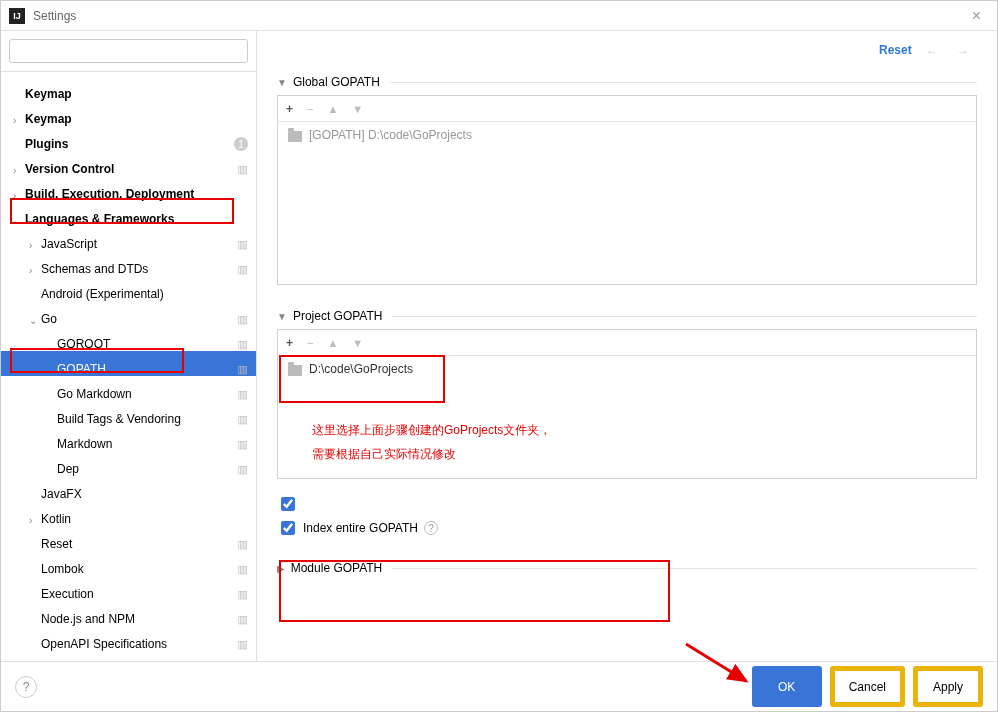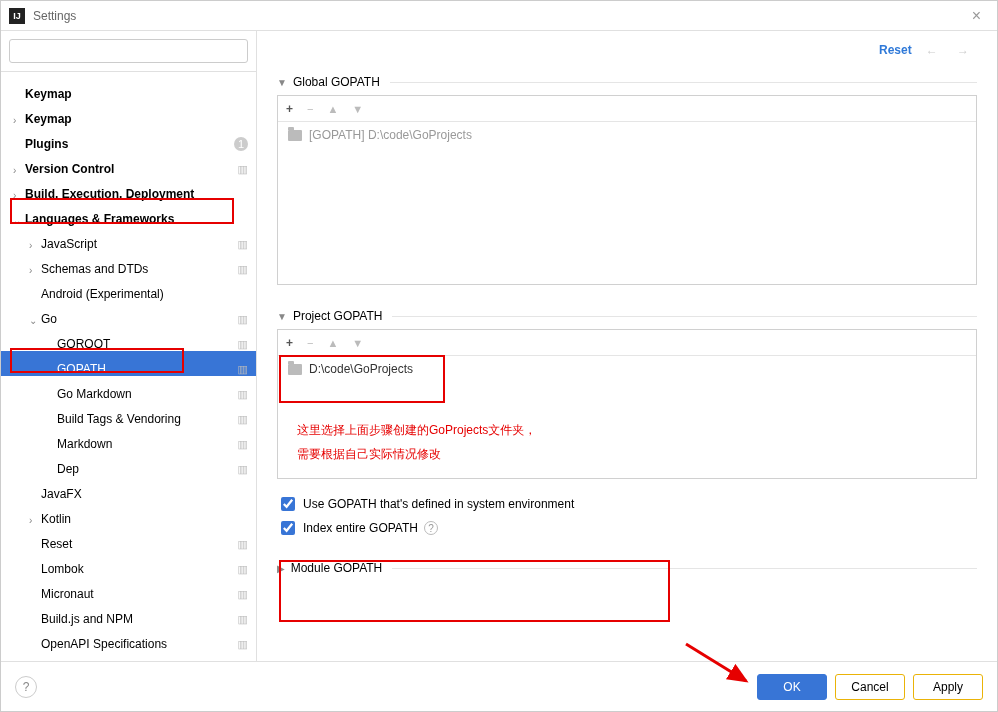--- a/index.html
+++ b/index.html
@@ -36,32 +36,32 @@
 .section { margin: 0 20px; }
 .section-header { display: flex; align-items: center; padding: 6px 0; cursor: pointer; }
 .section-arrow { color: #888; font-size: 10px; margin-right: 6px; }
 .section-title { color: #000; }
 .section-line { flex: 1; border-top: 1px solid #e5e5e5; margin-left: 10px; }
 .list-box { border: 1px solid #d0d0d0; background: #fff; }
 .list-toolbar { height: 26px; border-bottom: 1px solid #e5e5e5; display: flex; align-items: center; padding: 0 8px; gap: 14px; color: #888; }
 .list-toolbar .plus { color: #555; font-weight: bold; cursor: pointer; }
 .list-toolbar .btn { color: #bbb; cursor: pointer; font-size: 11px; }
 .list-content { min-height: 24px; padding: 6px 10px; }
-.list-row { display: flex; align-items: center; color: #999; }
+.list-row { display: flex; align-items: flex-end; color: #999; }
 .folder-icon { width: 14px; height: 11px; background: #bbb; margin-right: 7px; border-radius: 1px; position: relative; }
 .folder-icon::before { content: ''; position: absolute; top: -3px; left: 0; width: 6px; height: 3px; background: #bbb; border-radius: 1px 1px 0 0; }
 .list-row.active { color: #333; }
 .checks { margin: 18px 24px 10px; }
 .check-row { display: flex; align-items: center; margin-bottom: 10px; }
 .check-row input { margin-right: 8px; width: 14px; height: 14px; accent-color: #3875d6; }
 .help-icon { display: inline-flex; width: 14px; height: 14px; border: 1px solid #bbb; border-radius: 7px; align-items: center; justify-content: center; color: #999; font-size: 10px; margin-left: 6px; }
 .footer { height: 50px; border-top: 1px solid #e0e0e0; display: flex; align-items: center; padding: 0 14px; background: #fff; }
 .footer .help { width: 22px; height: 22px; border: 1px solid #ccc; border-radius: 11px; display: flex; align-items: center; justify-content: center; color: #888; cursor: pointer; }
 .footer .spacer { flex: 1; }
-.footer button { height: 26px; min-width: 70px; margin-left: 8px; border: 1px solid #eab308; background: #fff; border-radius: 3px; cursor: pointer; padding: 0 14px; }
+.footer button { height: 41px; min-width: 70px; margin-left: 8px; border: 5px solid #eab308; background: #fff; border-radius: 3px; cursor: pointer; padding: 0 14px; }
 .footer button.primary { background: #3875d6; border-color: #3875d6; color: #fff; }
 .annotation { position: absolute; color: #e60000; font-size: 16px; font-family: "Microsoft YaHei", sans-serif; z-index: 101; pointer-events: none; line-height: 1.5; }
 .global-box { min-height: 190px; }
 .project-box { min-height: 150px; }
 .arrow-svg { position: absolute; z-index: 101; pointer-events: none; }
 </style>
 </head>
 <body>
 
 <div class="window">
@@ -170,26 +170,26 @@
             <span class="tree-label normal">Reset</span>
             <span class="gear">▥</span>
           </div>
           <div class="tree-item indent-1">
             <span class="tree-arrow" style="transform: none;"></span>
             <span class="tree-label normal">Lombok</span>
             <span class="gear">▥</span>
           </div>
           <div class="tree-item indent-1">
             <span class="tree-arrow" style="transform: none;"></span>
-            <span class="tree-label normal">Micronaut</span>
-            <span class="gear">▥</span>
-          </div>
-          <div class="tree-item indent-1">
-            <span class="tree-arrow" style="transform: none;"></span>
-            <span class="tree-label normal">Build.js and NPM</span>
+            <span class="tree-label normal">Execution</span>
+            <span class="gear">▥</span>
+          </div>
+          <div class="tree-item indent-1">
+            <span class="tree-arrow" style="transform: none;"></span>
+            <span class="tree-label normal">Node.js and NPM</span>
             <span class="gear">▥</span>
           </div>
           <div class="tree-item indent-1">
             <span class="tree-arrow" style="transform: none;"></span>
             <span class="tree-label normal">OpenAPI Specifications</span>
             <span class="gear">▥</span>
           </div>
         </div>
     </div>
 
@@ -239,21 +239,20 @@
               <span class="folder-icon"></span>
               <span>D:\code\GoProjects</span>
             </div>
           </div>
         </div>
       </div>
 
       <div class="checks">
         <div class="check-row">
           <input type="checkbox" checked="" style="">
-          <span>Use GOPATH that's defined in system environment</span>
         </div>
         <div class="check-row">
           <input type="checkbox" checked="" style="">
           <span>Index entire GOPATH</span>
           <span class="help-icon">?</span>
         </div>
       </div>
 
       <div class="section">
         <div class="section-header">
@@ -271,21 +270,21 @@
     <span class="spacer"></span>
     <button class="primary">OK</button>
     <button>Cancel</button>
     <button>Apply</button>
   </div>
 
   <div class="red-box" style="left:9px; top:197px; width:224px; height:26px"></div>
   <div class="red-box" style="left:9px; top:347px; width:174px; height:25px"></div>
   <div class="red-box" style="left:278px; top:354px; width:166px; height:48px"></div>
   <div class="red-box" style="left:278px; top:559px; width:391px; height:62px"></div>
-  <div class="annotation" style="left:296px; top:416px">
+  <div class="annotation" style="left:311px; top:416px">
     <span>这里选择上面步骤创建的GoProjects文件夹，</span><br>
     <span>需要根据自己实际情况修改</span>
   </div>
   <svg class="arrow-svg" style="left:680px; top:638px; width:80px; height:55px">
     <defs>
         <marker id="ah" markerWidth="8" markerHeight="8" refX="6" refY="3" orient="auto">
           <polygon points="0 0, 7 3, 0 6" fill="#e60000"></polygon>
         </marker>
       </defs>
     <line x1="5" y1="5" x2="65" y2="42" stroke="#e60000" stroke-width="3" marker-end="url(#ah)"></line>

